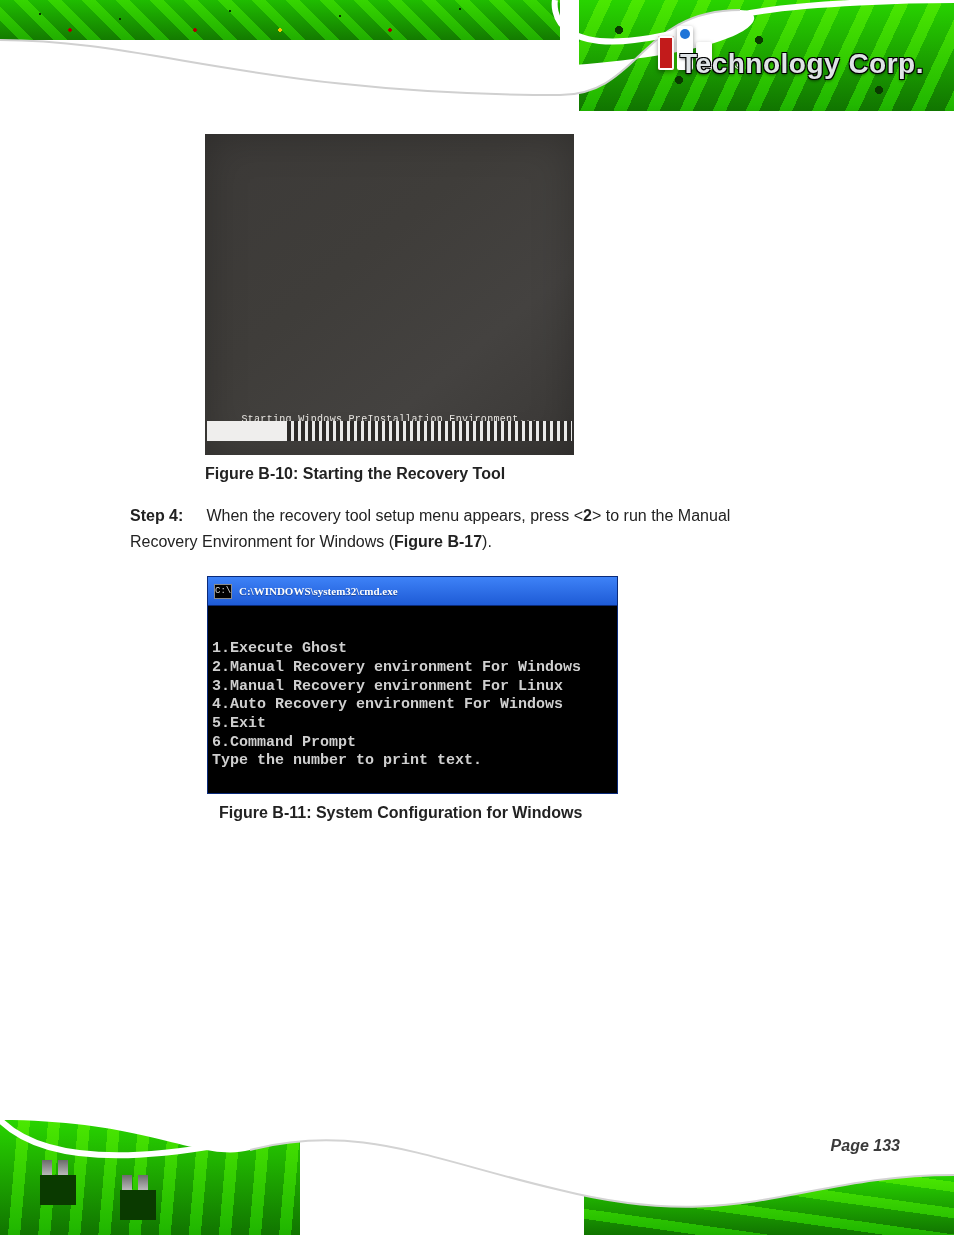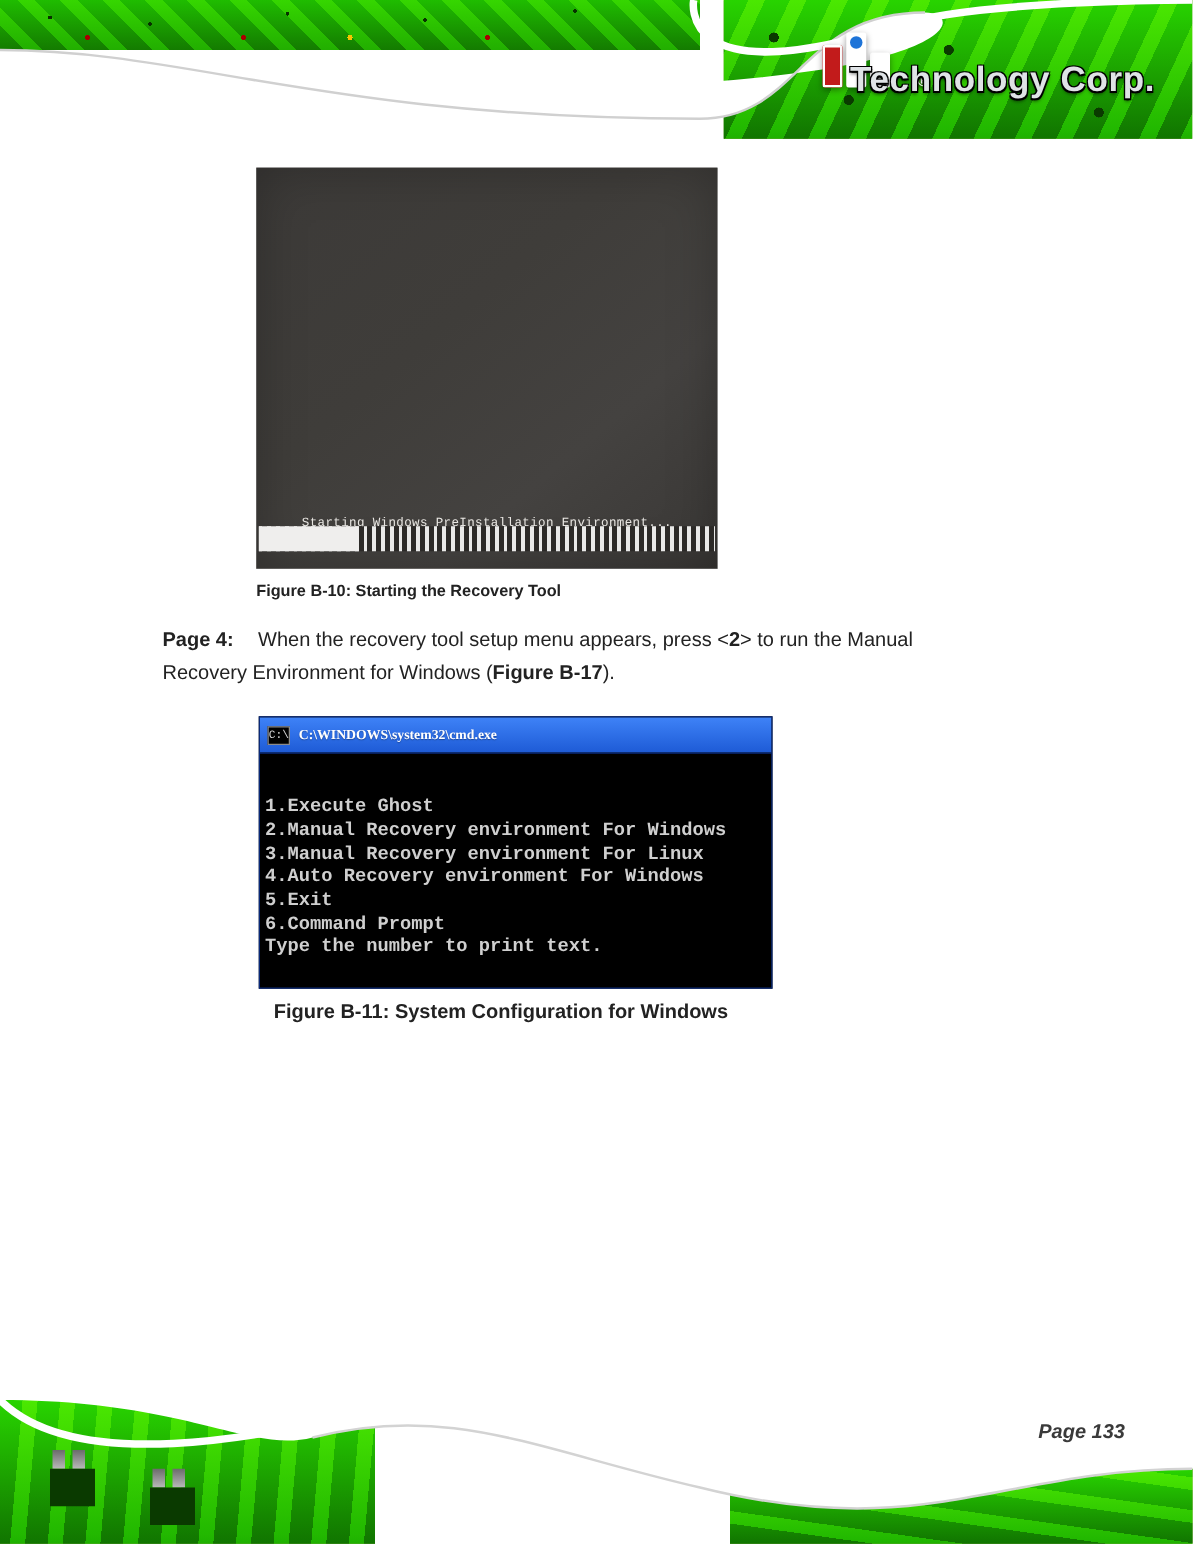--- a/index.html
+++ b/index.html
@@ -104,21 +104,21 @@
     text-align:center; color:#e8e6e2; font-family:'Courier New',monospace; font-size:10px;
     letter-spacing:.3px;
   }
   .progress-track{
     position:absolute; left:2px; bottom:14px; width:365px; height:20px;
     background:repeating-linear-gradient(90deg,#e9e9e8 0 3px,#2c2a28 3px 7px);
   }
   .progress-fill{
     position:absolute; left:2px; bottom:14px; height:20px; background:#efeeed;
   }
-  .fig-caption{ margin-top:10px; font-weight:bold; font-size:13px; color:#222; }
+  .fig-caption{ margin-top:10px; font-weight:bold; font-size:16px; color:#222; }
 
   .step-text{ margin:20px 0 0 130px; width:640px; color:#222; font-size:16px; line-height:1.6; }
   .step-text .lbl{ display:inline-block; width:72px; font-weight:bold; }
 
   
   .fig2-wrap{ margin:22px 0 0 207px; width:411px; }
   .cmd-window{ width:411px; border:1px solid #0a2a7a; background:#000; }
   .cmd-title{
     height:29px; background:linear-gradient(#3e82f7,#1e5bd6);
     border-bottom:1px solid #0a2a7a; display:flex; align-items:center; gap:7px; padding:0 6px;
@@ -165,21 +165,21 @@
   <div class="fig1-wrap">
     <div class="fig1">
       <div class="fig1-text">Starting Windows PreInstallation Environment...</div>
       <div class="progress-track"></div>
       <div class="progress-fill" id="progFill" style="width: 80.3px;"></div>
     </div>
     <div class="fig-caption">Figure B-10: Starting the Recovery Tool</div>
   </div>
 
   <p class="step-text">
-    <span class="lbl">Page 4:</span>
+    <span class="lbl">Step 4:</span>
     <span>When the recovery tool setup menu appears, press &lt;</span><b>2</b><span>&gt; to run the Manual Recovery Environment for Windows (</span><b>Figure B-17</b><span>).</span>
   </p>
 
   <div class="fig2-wrap">
     <div class="cmd-window">
       <div class="cmd-title">
         <span class="cmd-icon">C:\</span>
         <span class="cmd-title-text">C:\WINDOWS\system32\cmd.exe</span>
       </div>
       <div class="cmd-body" id="cmdBody">1.Execute Ghost

